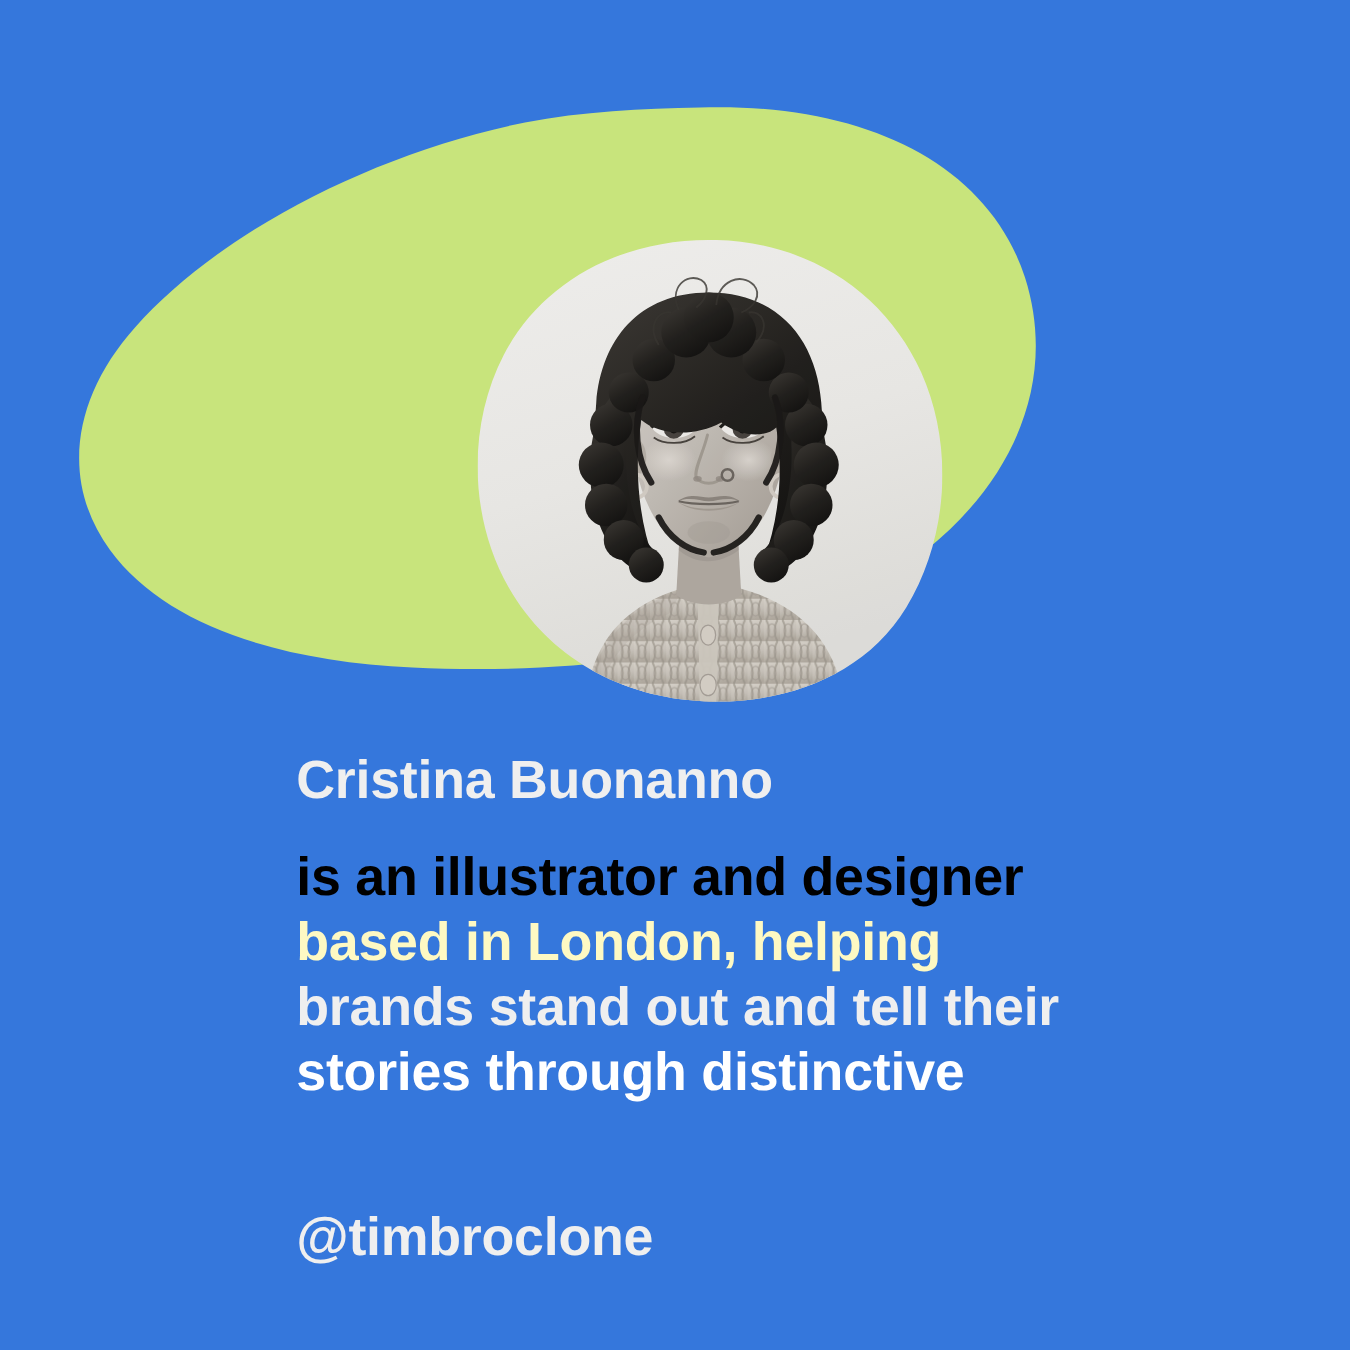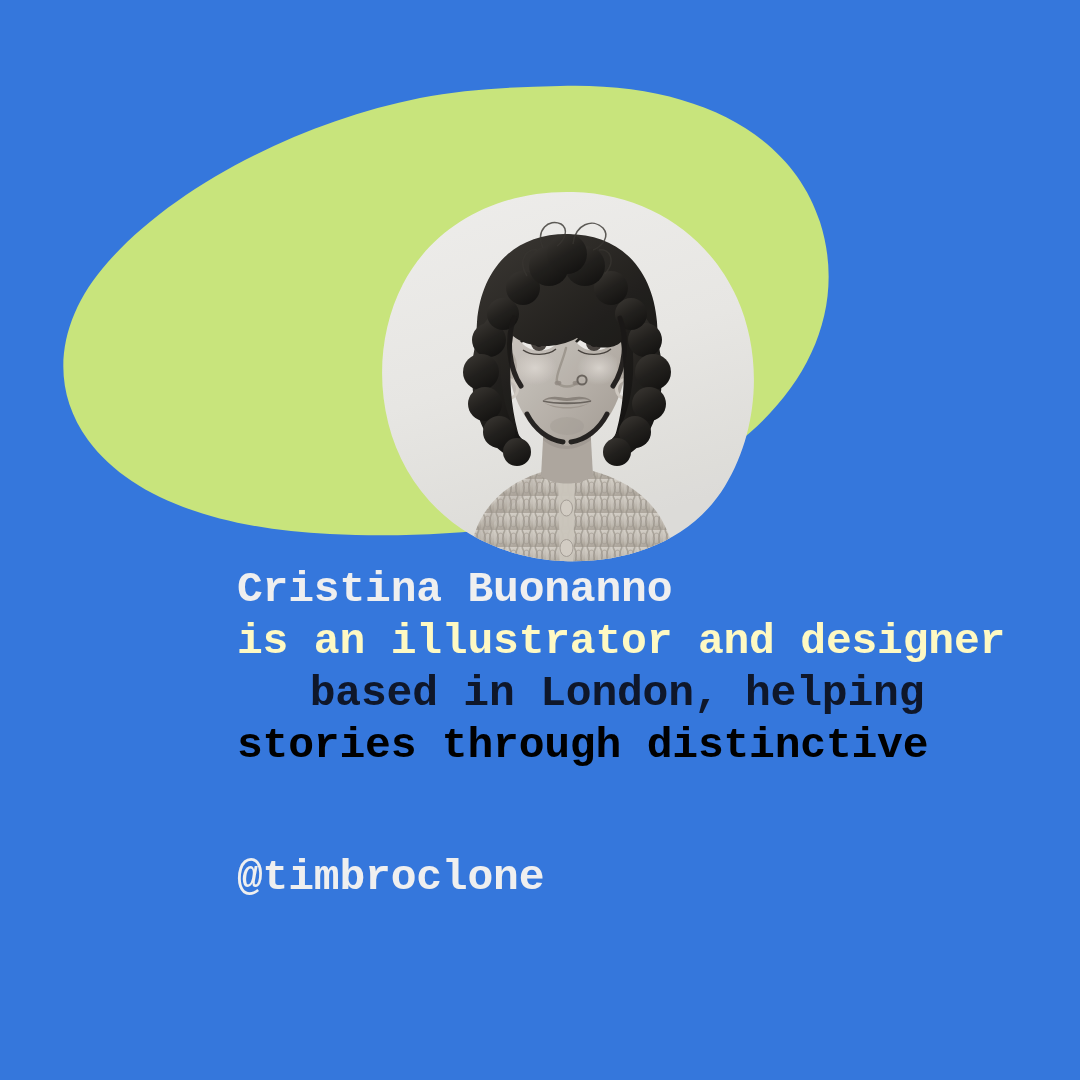--- a/index.html
+++ b/index.html
@@ -37,23 +37,22 @@
   #portrait-svg {
     display: block;
     width: 380px;
     height: 372px;
   }
 
   
   #text-block {
     position: absolute;
     left: 237px;
-    top: 564px;
+    top: 598px;
     width: 760px;
-    font-family: Liberation Mono, monospace;
   }
   .bio-line {
     color: #EFEFEF;
     font-size: 43px;
     line-height: 52px;
     font-weight: 700;
     letter-spacing: -0.2px;
     white-space: pre;
   }
   #handle {
@@ -273,20 +272,21 @@
           <path d="M 230 224 C 222 240, 208 250, 194 252"></path>
         </g>
 
         <rect x="0" y="0" width="380" height="372" fill="#000" opacity="0.03"></rect>
       </g>
     </svg>
   </div>
 
   <div id="text-block">
     <div class="bio-line" style="color: rgb(239, 239, 239);">Cristina Buonanno</div>
-    <div class="bio-line" style="color: #fef9c3;">is an illustrator and designer</div>
-    <div class="bio-line" style="color: #0f172a; text-align: center;">based in London, helping</div>
-    <div class="bio-line" style="color: #000000;">stories through distinctive</div>
+    <div class="bio-line" style="color: #000000; margin-top: 26px;">is an illustrator and designer</div>
+    <div class="bio-line" style="color: #fef9c3;">based in London, helping</div>
+    <div class="bio-line" style="color: rgb(239, 239, 239);">brands stand out and tell their</div>
+    <div class="bio-line" style="color: #ffffff;">stories through distinctive</div>
 
     <div id="handle" style="color: rgb(239, 239, 239);">@timbroclone</div>
   </div>
 
 </div>
 
 </body></html>

